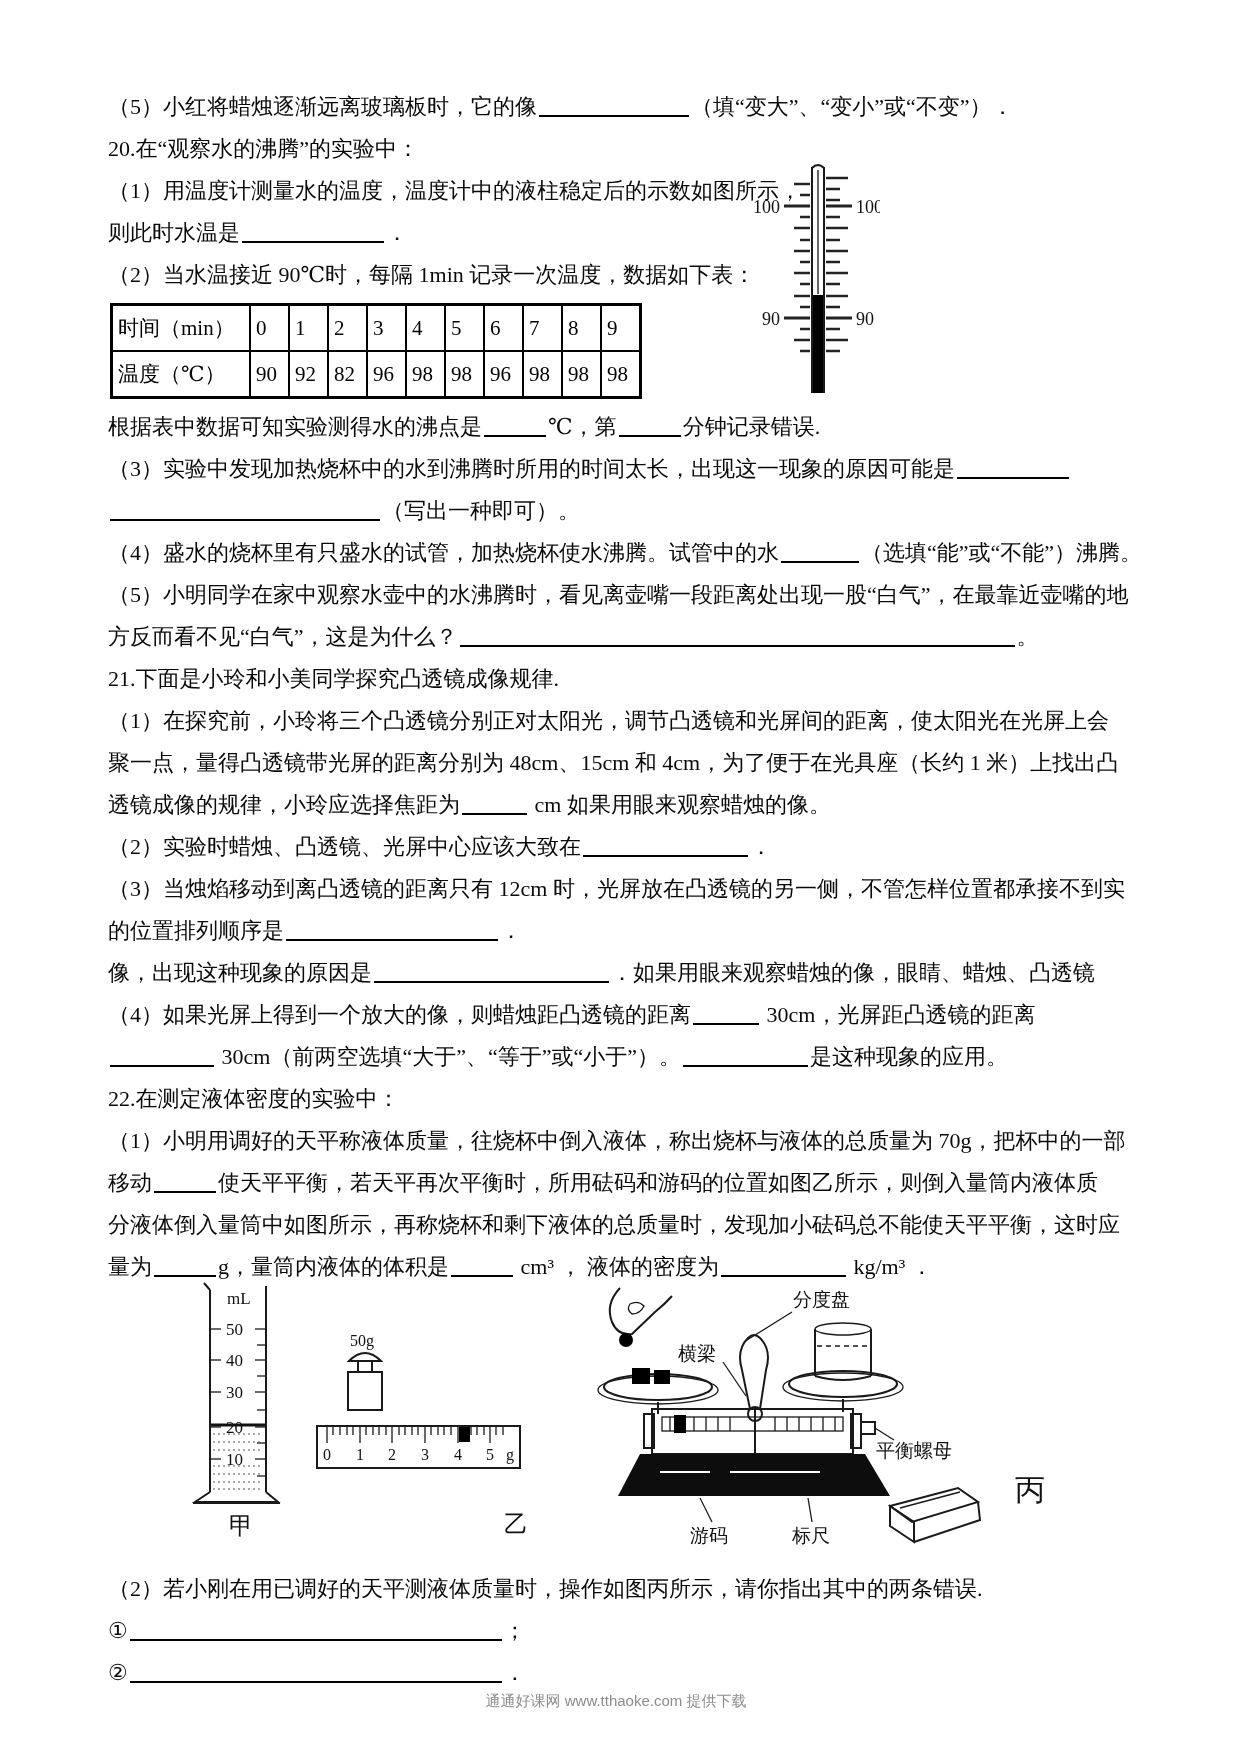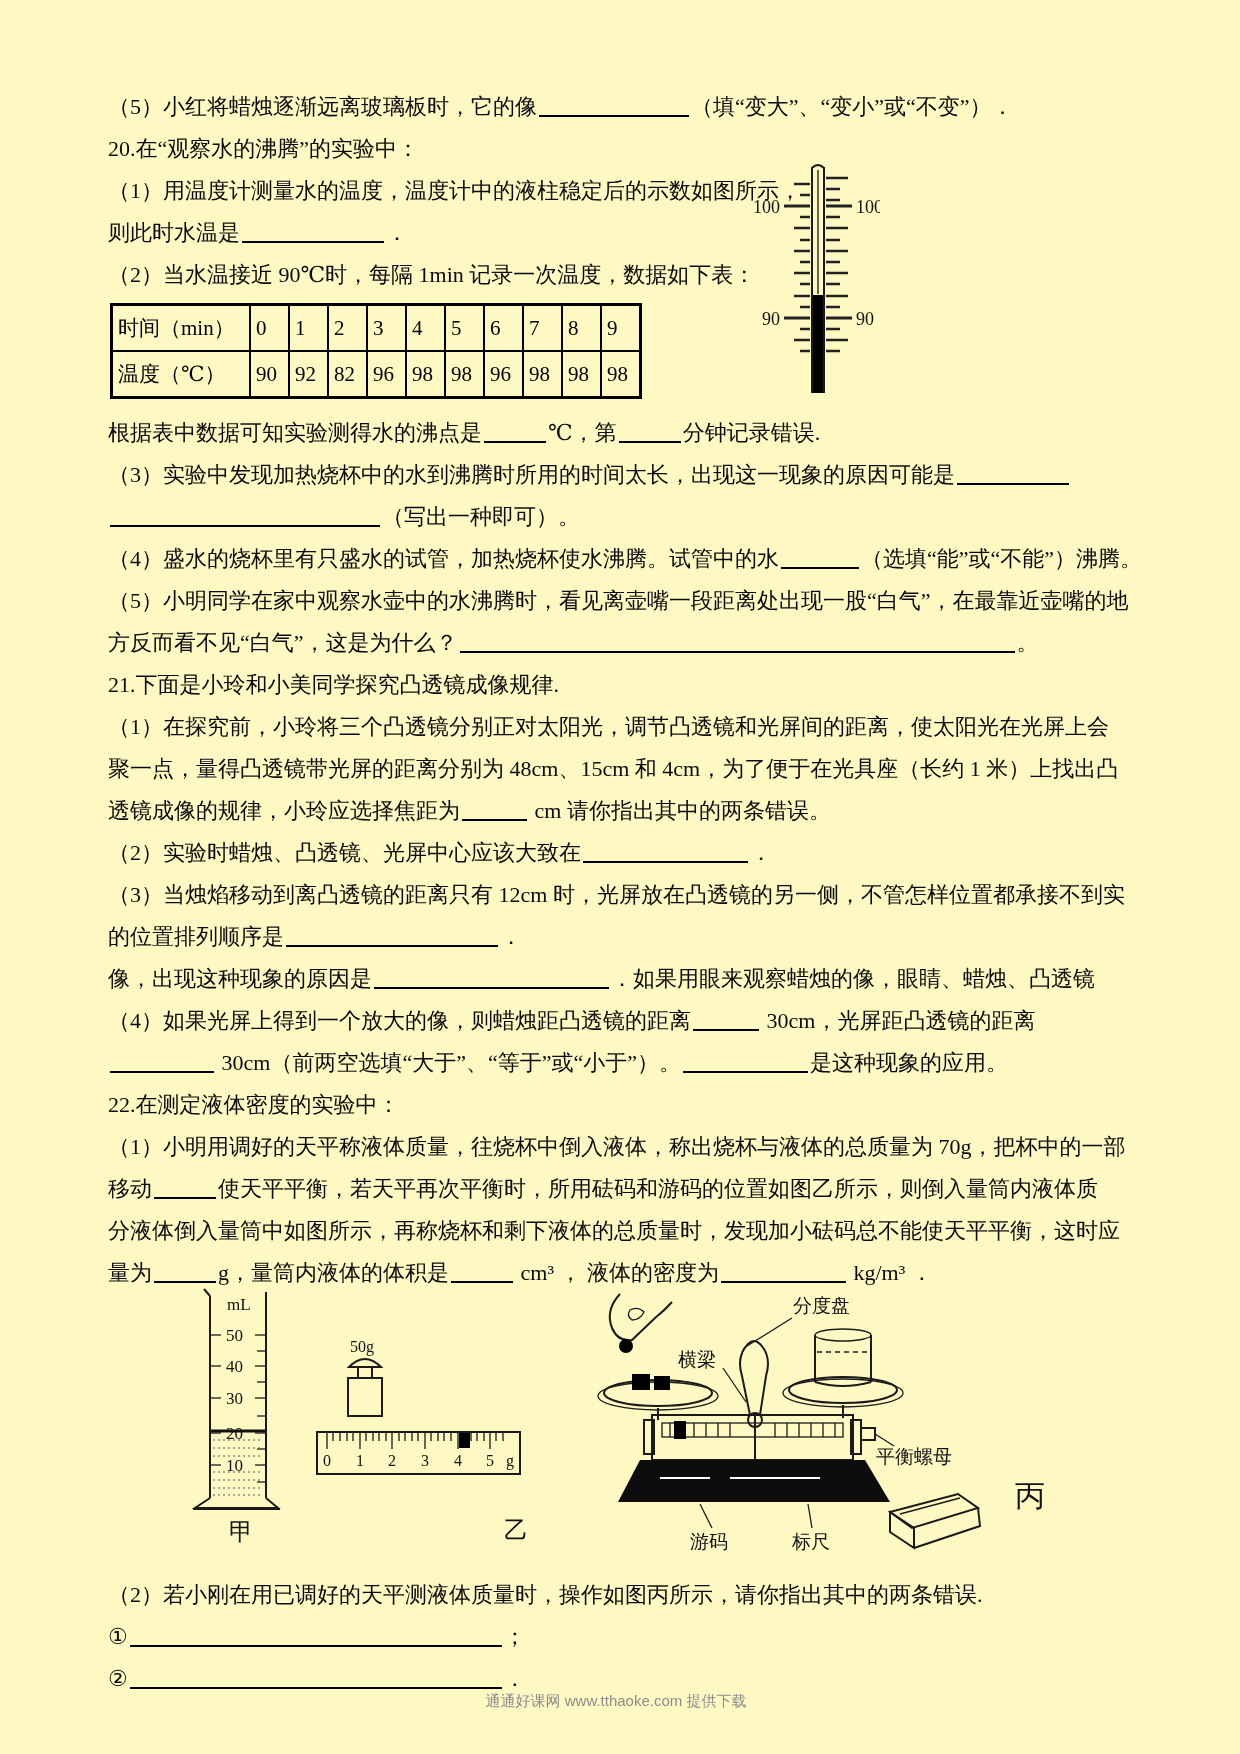--- a/index.html
+++ b/index.html
@@ -1,22 +1,22 @@
 <!DOCTYPE html>
 <html><head>
 <meta charset="utf-8">
 <style>
   html,body{margin:0;padding:0;background:#e8e8e8;}
-  .page{position:relative;width:1240px;height:1754px;margin:0 auto;background:#fef9c3;
+  .page{position:relative;width:1240px;height:1754px;margin:0 auto;background:#ffffff;
         font-family:"Liberation Serif","DejaVu Serif",serif;color:#000;overflow:hidden;}
   .content{position:absolute;left:108px;top:86px;width:1035px;}
   .ln{margin:0;font-size:22px;line-height:42px;white-space:nowrap;color:#0a0a0a;}
   .seg{display:inline;}
   .blank{display:inline-block;border-bottom:2px solid #000;height:0.85em;vertical-align:-3px;margin:0 2px;}
-  .dtable{border-collapse:collapse;margin:7px 0 13px 2px;border:3px solid #000;}
+  .dtable{border-collapse:collapse;margin:7px 0 7px 2px;border:3px solid #000;}
   .dtable td{border:2.5px solid #000;font-size:21px;line-height:24px;height:40px;padding:2px 3px 2px 5px;
              vertical-align:middle;white-space:nowrap;}
   .dtable td.hd{width:128px;}
   .dtable td.num{width:29px;}
   .figures{position:relative;height:280px;}
   .figures svg{position:absolute;}
   .fig-caption{font-size:24px;}
   svg text{font-family:"Liberation Serif","DejaVu Serif",serif;fill:#111;}
   .thermo{position:absolute;left:632px;top:72px;}
   .footer{position:absolute;left:0;right:8px;top:1692px;text-align:center;
@@ -71,21 +71,21 @@
     <p class="ln"><span class="seg">根据表中数据可知实验测得水的沸点是</span><span class="blank" style="width:62px"></span><span class="seg">℃，第</span><span class="blank" style="width:62px"></span><span class="seg">分钟记录错误.</span></p>
     <p class="ln"><span class="seg">（3）实验中发现加热烧杯中的水到沸腾时所用的时间太长，出现这一现象的原因可能是</span><span class="blank" style="width:112px"></span></p>
     <p class="ln"><span class="blank" style="width:270px"></span><span class="seg">（写出一种即可）。</span></p>
     <p class="ln"><span class="seg">（4）盛水的烧杯里有只盛水的试管，加热烧杯使水沸腾。试管中的水</span><span class="blank" style="width:78px"></span><span class="seg">（选填“能”或“不能”）沸腾。</span></p>
     <p class="ln"><span class="seg">（5）小明同学在家中观察水壶中的水沸腾时，看见离壶嘴一段距离处出现一股“白气”，在最靠近壶嘴的地</span></p>
     <p class="ln"><span class="seg">方反而看不见“白气”，这是为什么？</span><span class="blank" style="width:555px"></span><span class="seg">。</span></p>
 
     <p class="ln"><span class="seg">21.下面是小玲和小美同学探究凸透镜成像规律.</span></p>
     <p class="ln"><span class="seg">（1）在探究前，小玲将三个凸透镜分别正对太阳光，调节凸透镜和光屏间的距离，使太阳光在光屏上会</span></p>
     <p class="ln"><span class="seg">聚一点，量得凸透镜带光屏的距离分别为 48cm、15cm 和 4cm，为了便于在光具座（长约 1 米）上找出凸</span></p>
-    <p class="ln"><span class="seg">透镜成像的规律，小玲应选择焦距为</span><span class="blank" style="width:65px"></span> <span class="seg">cm 请你指出其中的两条错误。</span></p>
+    <p class="ln"><span class="seg">透镜成像的规律，小玲应选择焦距为</span><span class="blank" style="width:65px"></span> <span class="seg">cm 如果用眼来观察蜡烛的像。</span></p>
     <p class="ln"><span class="seg">（2）实验时蜡烛、凸透镜、光屏中心应该大致在</span><span class="blank" style="width:165px"></span><span class="seg">．</span></p>
     <p class="ln"><span class="seg">（3）当烛焰移动到离凸透镜的距离只有 12cm 时，光屏放在凸透镜的另一侧，不管怎样位置都承接不到实</span></p>
     <p class="ln"><span class="seg">的位置排列顺序是</span><span class="blank" style="width:212px"></span><span class="seg">．</span></p>
     <p class="ln"><span class="seg">像，出现这种现象的原因是</span><span class="blank" style="width:235px"></span><span class="seg">．如果用眼来观察蜡烛的像，眼睛、蜡烛、凸透镜</span></p>
     <p class="ln"><span class="seg">（4）如果光屏上得到一个放大的像，则蜡烛距凸透镜的距离</span><span class="blank" style="width:66px"></span> <span class="seg">30cm，光屏距凸透镜的距离</span></p>
     <p class="ln"><span class="blank" style="width:104px"></span> <span class="seg">30cm（前两空选填“大于”、“等于”或“小于”）。</span><span class="blank" style="width:125px"></span><span class="seg">是这种现象的应用。</span></p>
 
     <p class="ln"><span class="seg">22.在测定液体密度的实验中：</span></p>
     <p class="ln"><span class="seg">（1）小明用调好的天平称液体质量，往烧杯中倒入液体，称出烧杯与液体的总质量为 70g，把杯中的一部</span></p>
     <p class="ln"><span class="seg">移动</span><span class="blank" style="width:62px"></span><span class="seg">使天平平衡，若天平再次平衡时，所用砝码和游码的位置如图乙所示，则倒入量筒内液体质</span></p>

